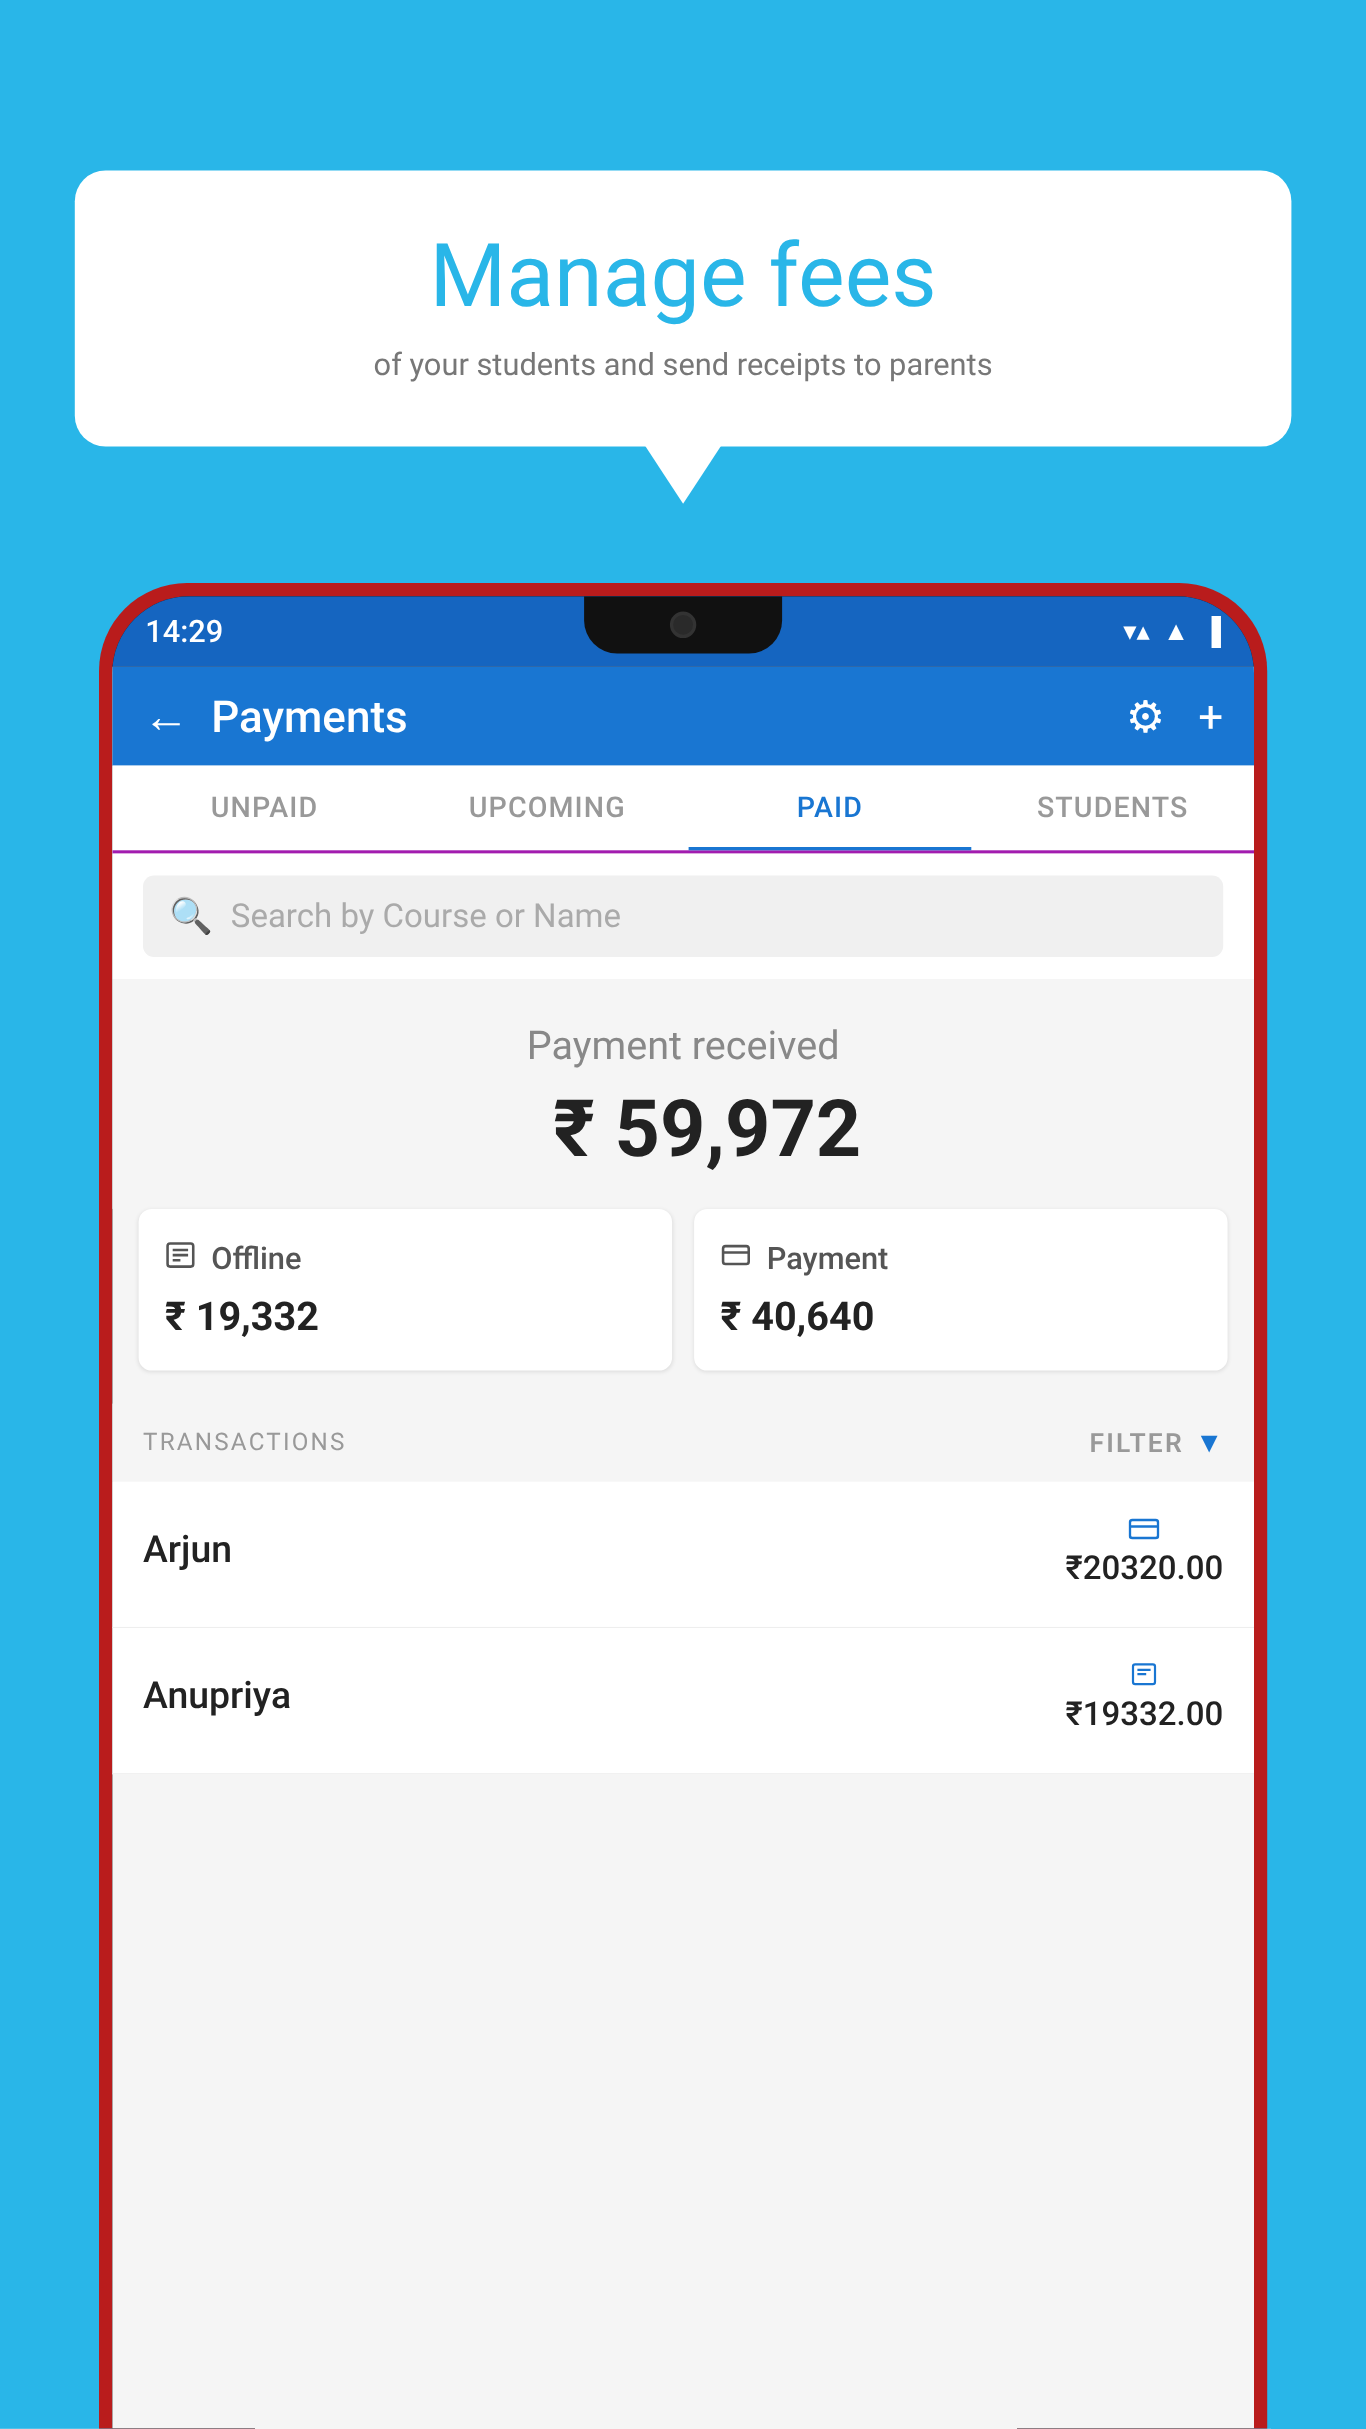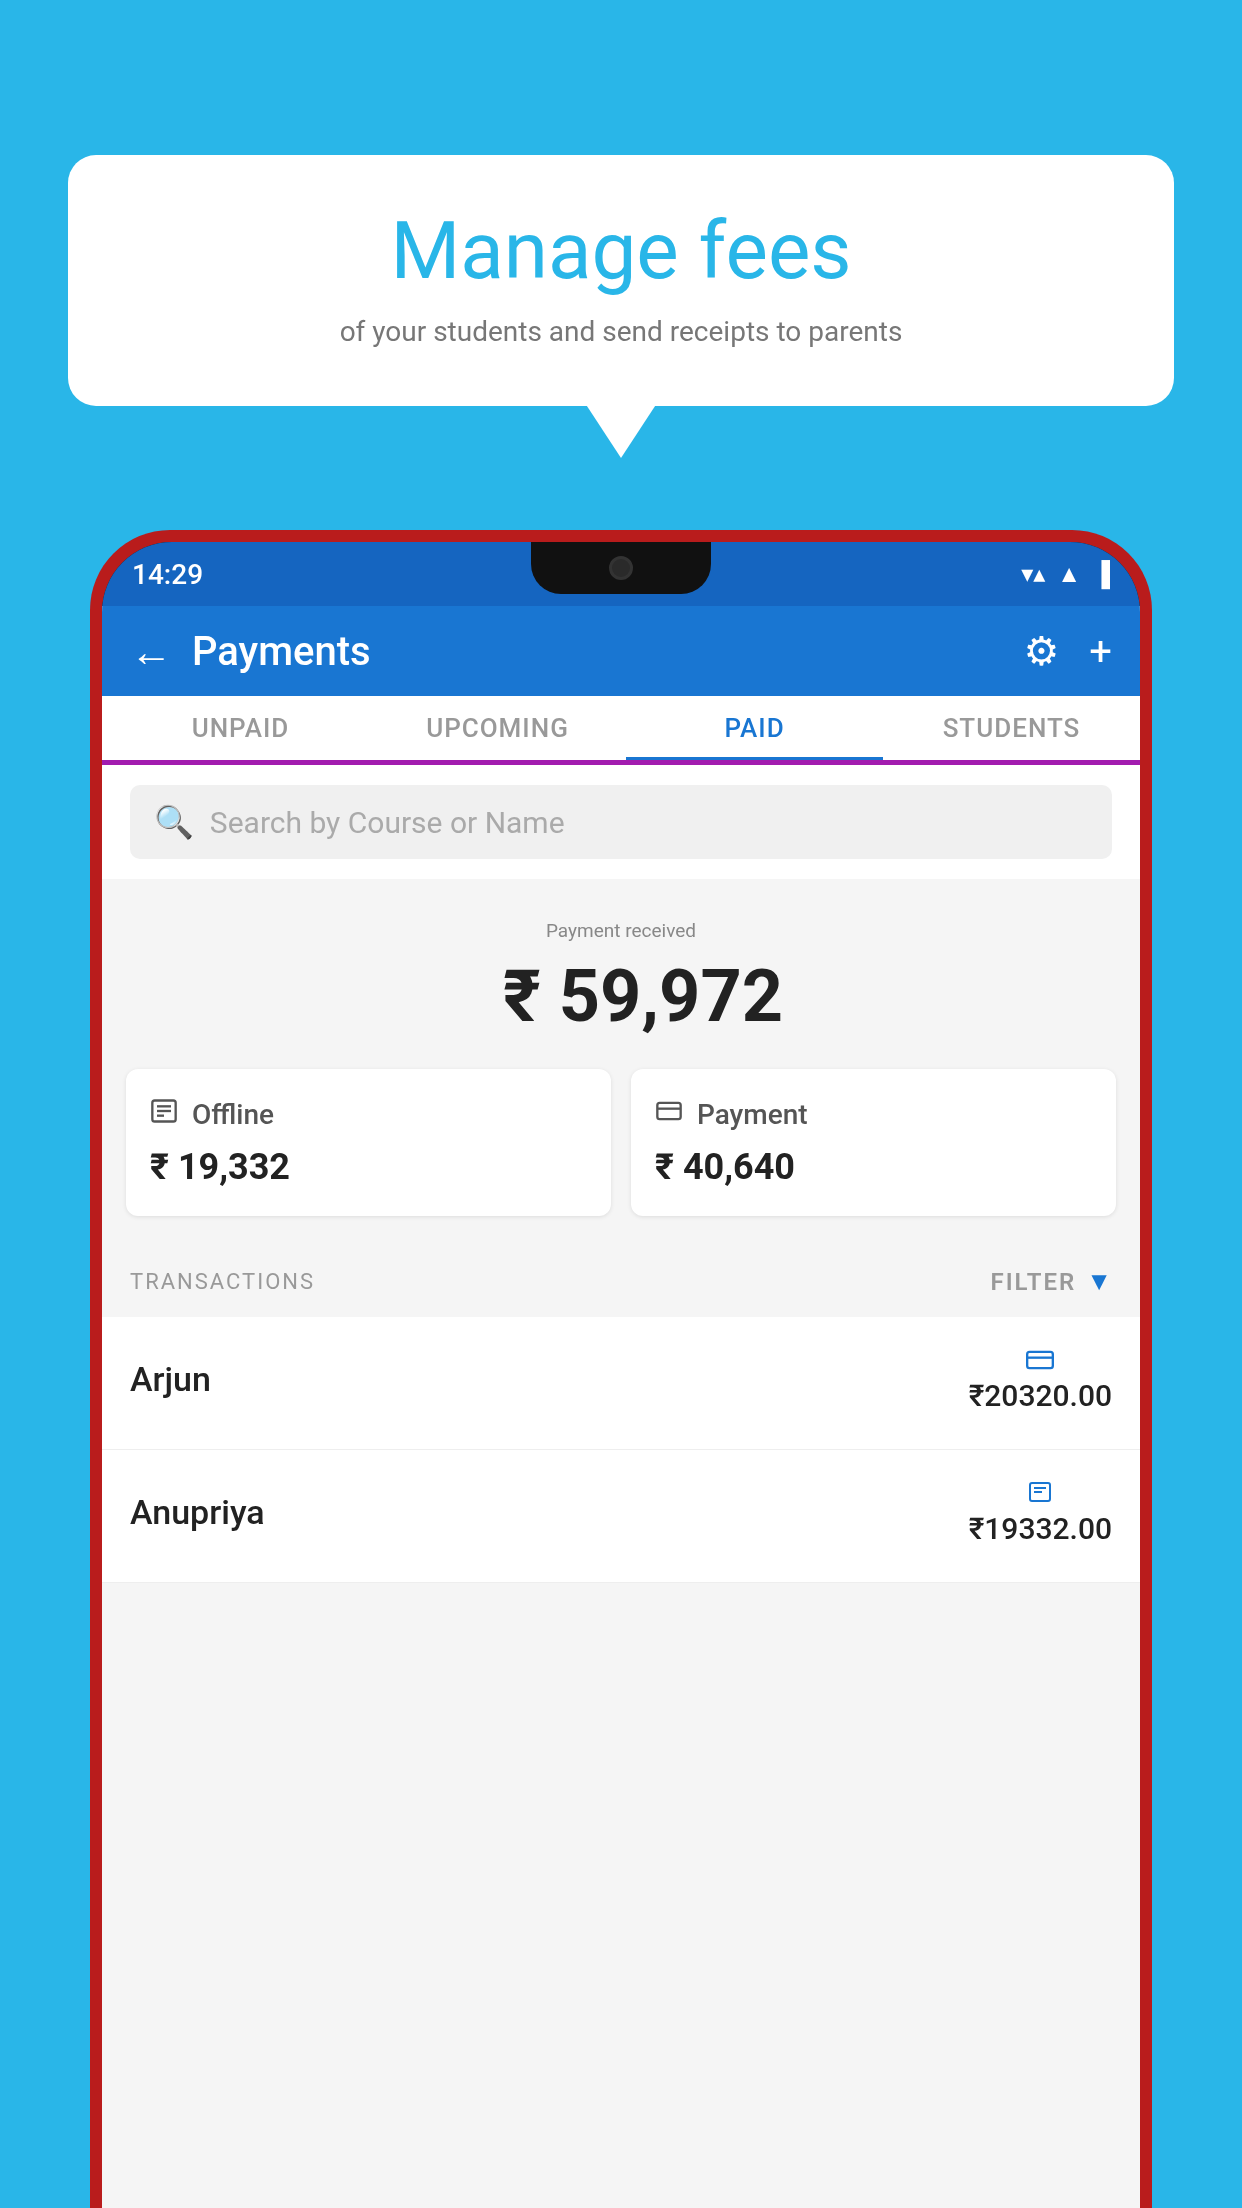--- a/index.html
+++ b/index.html
@@ -168,22 +168,22 @@
     }
     .gear-icon, .plus-icon {
       color: white;
       font-size: 40px;
     }
 
     
     .tabs {
       background: white;
       display: flex;
-      border-bottom: 5px solid #a21caf;
-      height: 69px;
+      border-bottom: 3px solid #a21caf;
+      height: 80px;
       padding-left: 10px;
     }
     .tab {
       flex: 1;
       display: flex;
       align-items: center;
       justify-content: center;
       font-size: 26px;
       font-weight: 500;
       color: #999;
@@ -227,21 +227,21 @@
     }
 
     
     .payment-received {
       background: #f5f5f5;
       padding: 40px 0 30px;
       text-align: center;
     }
     .payment-label {
       color: #888;
-      font-size: 19px;
+      font-size: 36px;
       margin-bottom: 12px;
     }
     .payment-amount {
       font-size: 72px;
       font-weight: 700;
       color: #222;
       padding-left: 44px;
     }
 
     

